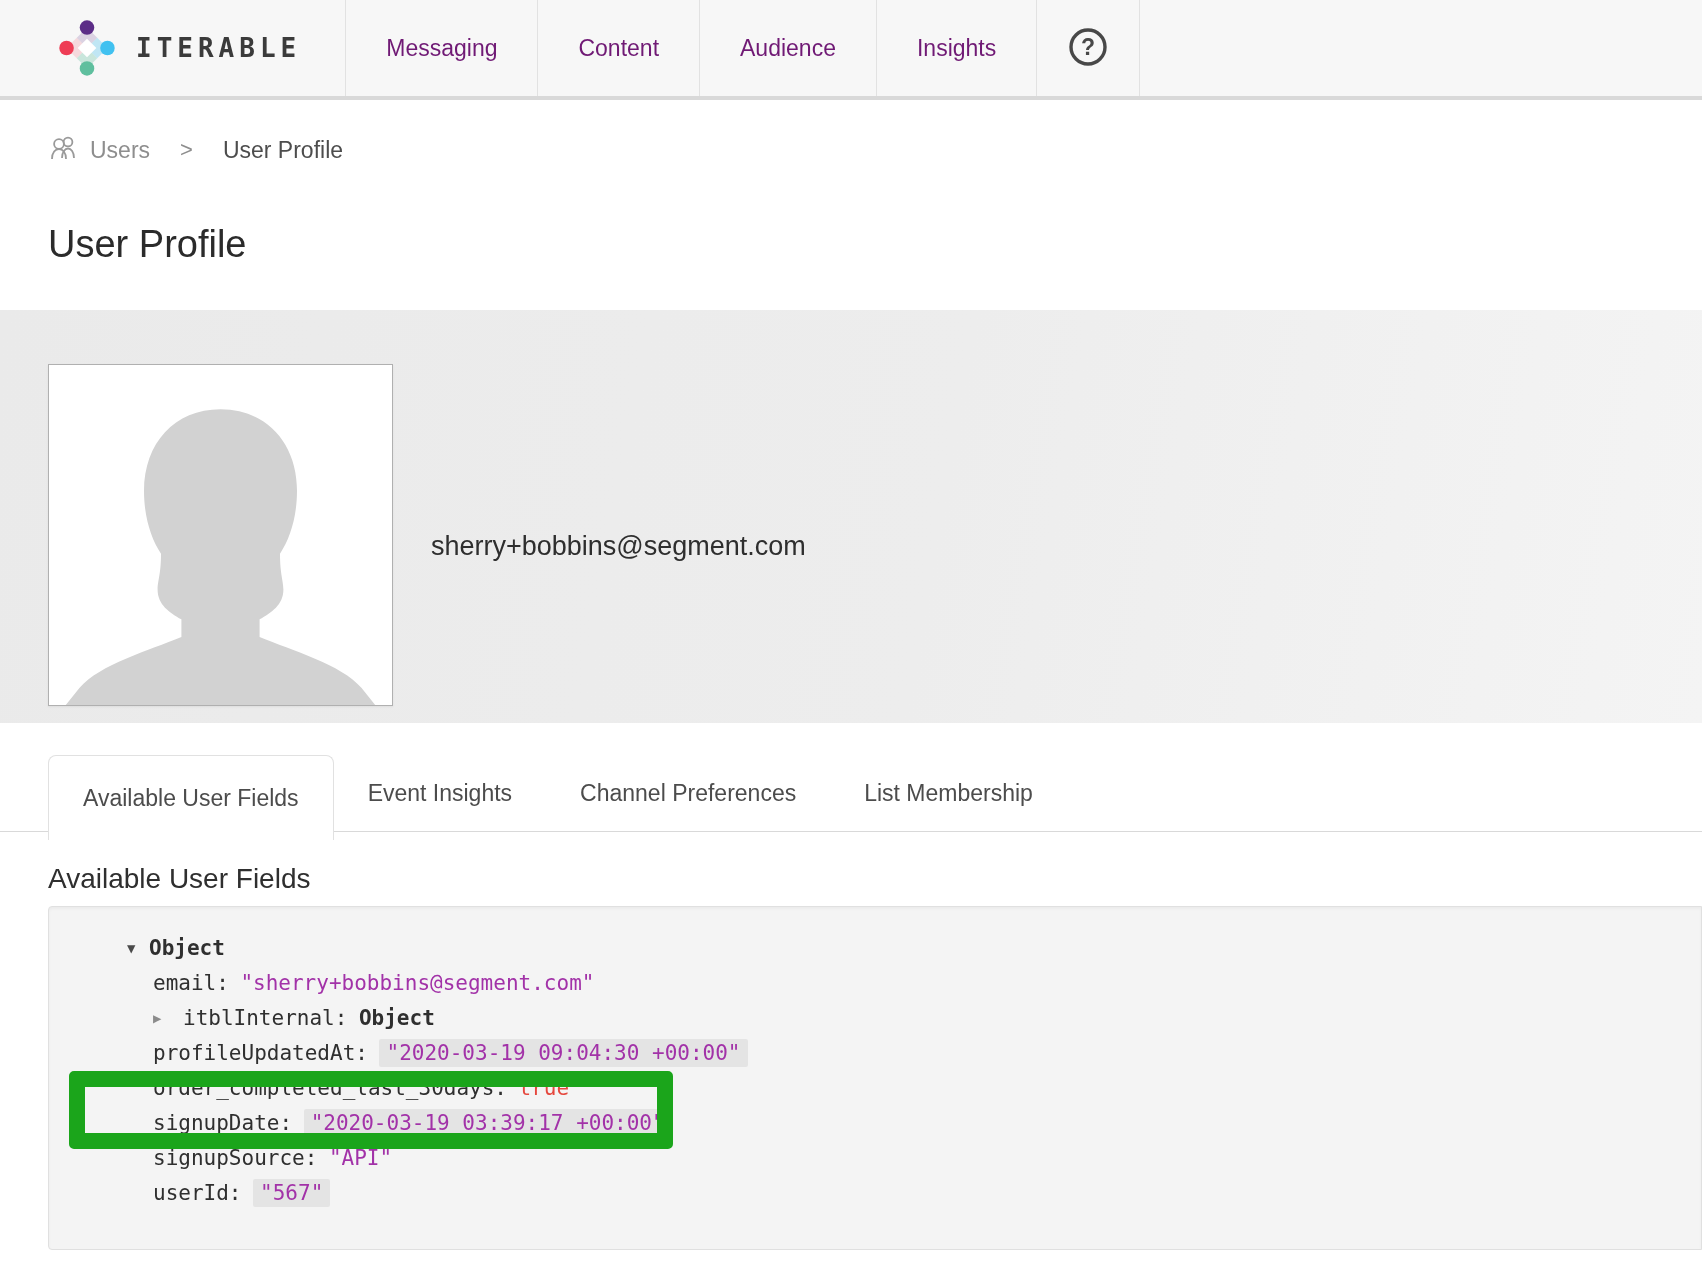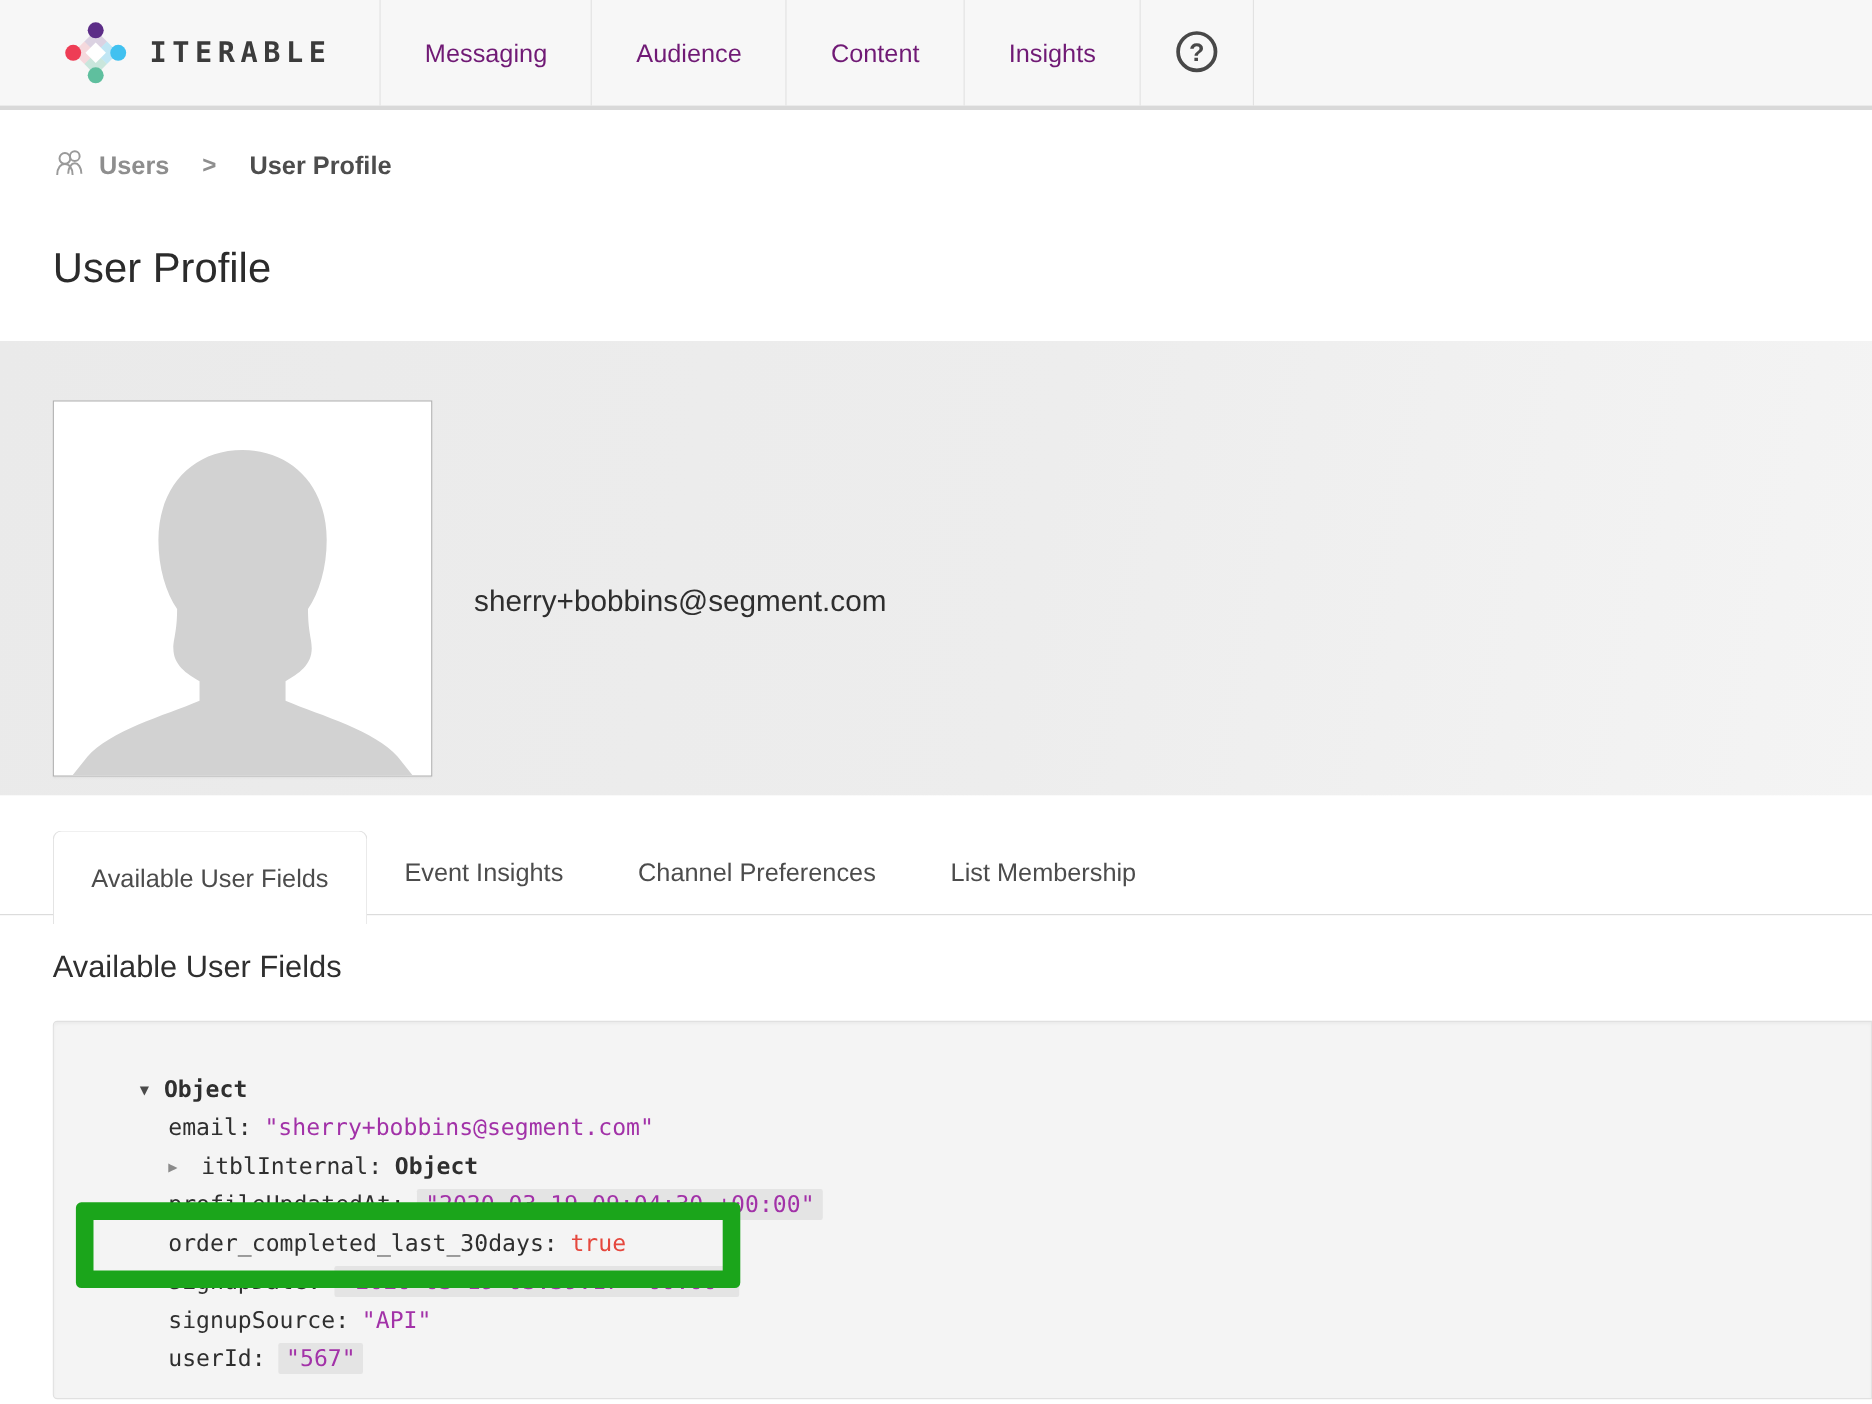--- a/index.html
+++ b/index.html
@@ -36,21 +36,21 @@
   .help-cell {
     width: 104px; display: flex; align-items: center; justify-content: center;
     border: none; border-left: 1px solid #e2e2e2; border-right: 1px solid #e2e2e2;
     background: transparent; cursor: pointer;
   }
 
   
   .breadcrumb {
     display: flex; align-items: center;
     margin: 36px 0 0 48px; height: 28px;
-    font-size: 23px; color: #8e8e8e; font-weight: bold;
+    font-size: 23px; color: #8e8e8e;
   }
   .crumb-link { display: flex; align-items: center; gap: 10px; color: #8e8e8e; text-decoration: none; cursor: pointer; }
   .crumb-sep { margin: 0 30px; font-size: 22px; color: #8e8e8e; }
   .crumb-current { color: #4d4d4d; }
 
   
   .page-title {
     margin: 58px 0 0 48px;
     font-size: 38px; line-height: 44px; font-weight: 400; color: #2b2b2b;
   }
@@ -89,24 +89,24 @@
     border-radius: 8px 8px 0 0;
   }
 
   
   .section-heading {
     margin: 32px 0 0 48px;
     font-size: 28px; line-height: 30px; font-weight: 400; color: #2f2f2f;
   }
   .code-box {
     position: relative;
-    margin: 34px 0 0 48px; width: calc(100% - 48px); height: 344px;
+    margin: 12px 0 0 48px; width: calc(100% - 48px); height: 344px;
     background: #f4f4f4; border: 1px solid #e0e0e0; border-radius: 4px 0 0 4px;
     box-shadow: inset 0 2px 3px rgba(0,0,0,0.04);
-    padding-top: 44px;
+    padding-top: 24px;
   }
   .tree-row {
     font-family: "DejaVu Sans Mono", monospace;
     font-size: 21px; line-height: 35px; height: 35px;
     color: #2f2f2f; white-space: nowrap;
   }
   .tree-row.root { padding-left: 78px; }
   .tree-row.child { padding-left: 104px; }
   .arrow {
     display: inline-block; width: 22px; font-size: 14px;
@@ -144,22 +144,22 @@
         <circle cx="50" cy="19" r="11" fill="#5c2d87"></circle>
         <circle cx="19" cy="50" r="11" fill="#ee3d55"></circle>
         <circle cx="81" cy="50" r="11" fill="#41c1f0"></circle>
         <circle cx="50" cy="81" r="11" fill="#5fbf9e"></circle>
       </svg>
     </span>
     <span class="wordmark">ITERABLE</span>
   </button>
   <nav class="nav-items">
       <button class="nav-item">Messaging</button>
+      <button class="nav-item">Content</button>
       <button class="nav-item">Audience</button>
-      <button class="nav-item">Content</button>
       <button class="nav-item">Insights</button>
     </nav>
   <button class="help-cell">
     <span>
       <svg width="44" height="44" viewBox="0 0 44 44">
         <circle cx="22" cy="22" r="17" fill="none" stroke="#484848" stroke-width="3.4"></circle>
         <text x="22" y="30" text-anchor="middle" font-family="Liberation Sans, sans-serif" font-size="23" font-weight="700" fill="#484848">?</text>
       </svg>
     </span>
   </button>

